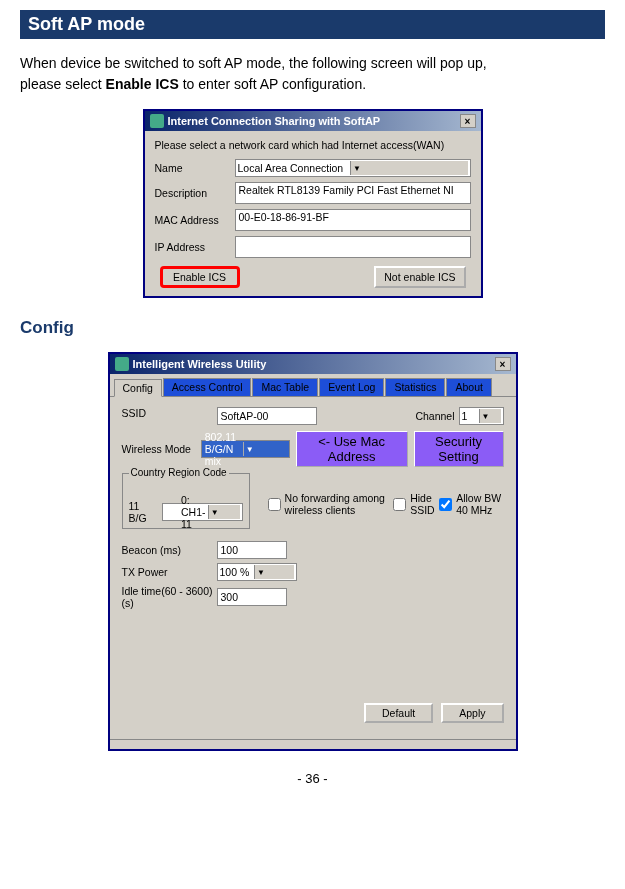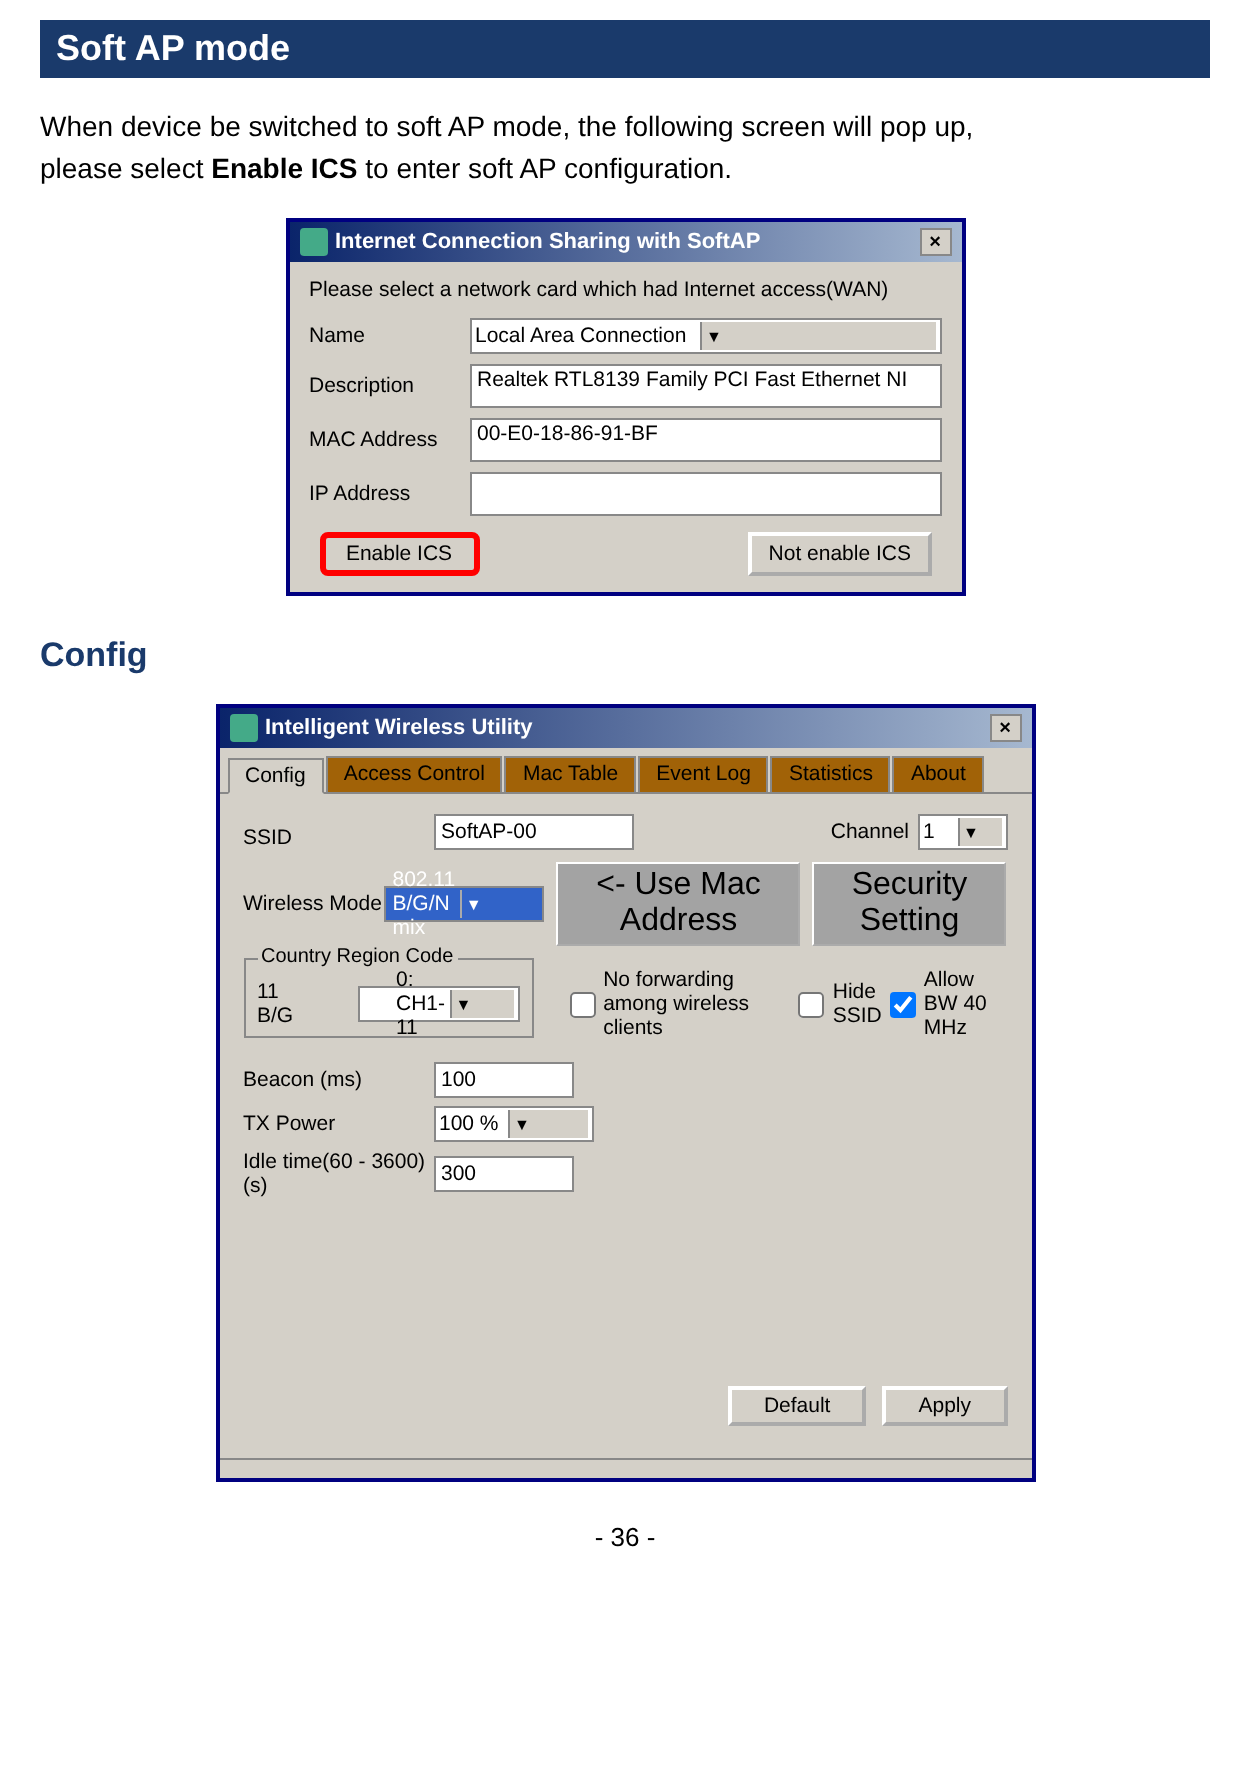--- a/index.html
+++ b/index.html
@@ -183,21 +183,21 @@
 
     .wu-tabs {
       display: flex;
       background: #d4d0c8;
       border-bottom: 1px solid #888;
       padding: 4px 4px 0 4px;
       gap: 1px;
     }
 
     .wu-tab {
-      background: #a16207;
+      background: #1d4ed8;
       border: 1px solid #888;
       border-bottom: none;
       padding: 2px 8px;
       font-size: 10.5px;
       cursor: pointer;
     }
 
     .wu-tab.active {
       background: #d4d0c8;
       position: relative;
@@ -205,21 +205,21 @@
       border-bottom: 1px solid #d4d0c8;
     }
 
     .wu-body {
       padding: 10px 12px;
       background: #d4d0c8;
     }
 
     .wu-row {
       display: flex;
-      align-items: flex-end;
+      align-items: flex-start;
       margin-bottom: 6px;
       font-size: 10.5px;
     }
 
     .wu-label {
       width: 95px;
       font-size: 10.5px;
     }
 
     .wu-input {
@@ -248,23 +248,23 @@
       background: #d4d0c8;
       border-left: 1px solid #888;
       padding: 0 2px;
       height: 100%;
       display: flex;
       align-items: center;
       font-size: 8px;
     }
 
     .wu-btn {
-      background: #a3a3a3;
+      background: #8b5cf6;
       border: 1px outset #fff;
-      font-size: 16px;
+      font-size: 13px;
       padding: 2px 6px;
       cursor: pointer;
       margin-left: 6px;
     }
 
     .country-group {
       border: 1px solid #888;
       padding: 4px 6px 4px 6px;
       margin-bottom: 6px;
       position: relative;
@@ -275,22 +275,22 @@
       position: absolute;
       top: -7px;
       left: 6px;
       background: #d4d0c8;
       padding: 0 2px;
     }
 
     .country-inner {
       display: flex;
       align-items: center;
-      gap: 23px;
-      margin-top: 6px;
+      gap: 6px;
+      margin-top: 22px;
     }
 
     .checkbox-row {
       display: flex;
       gap: 4px;
       margin-left: 10px;
     }
 
     .checkbox-item {
       display: flex;

